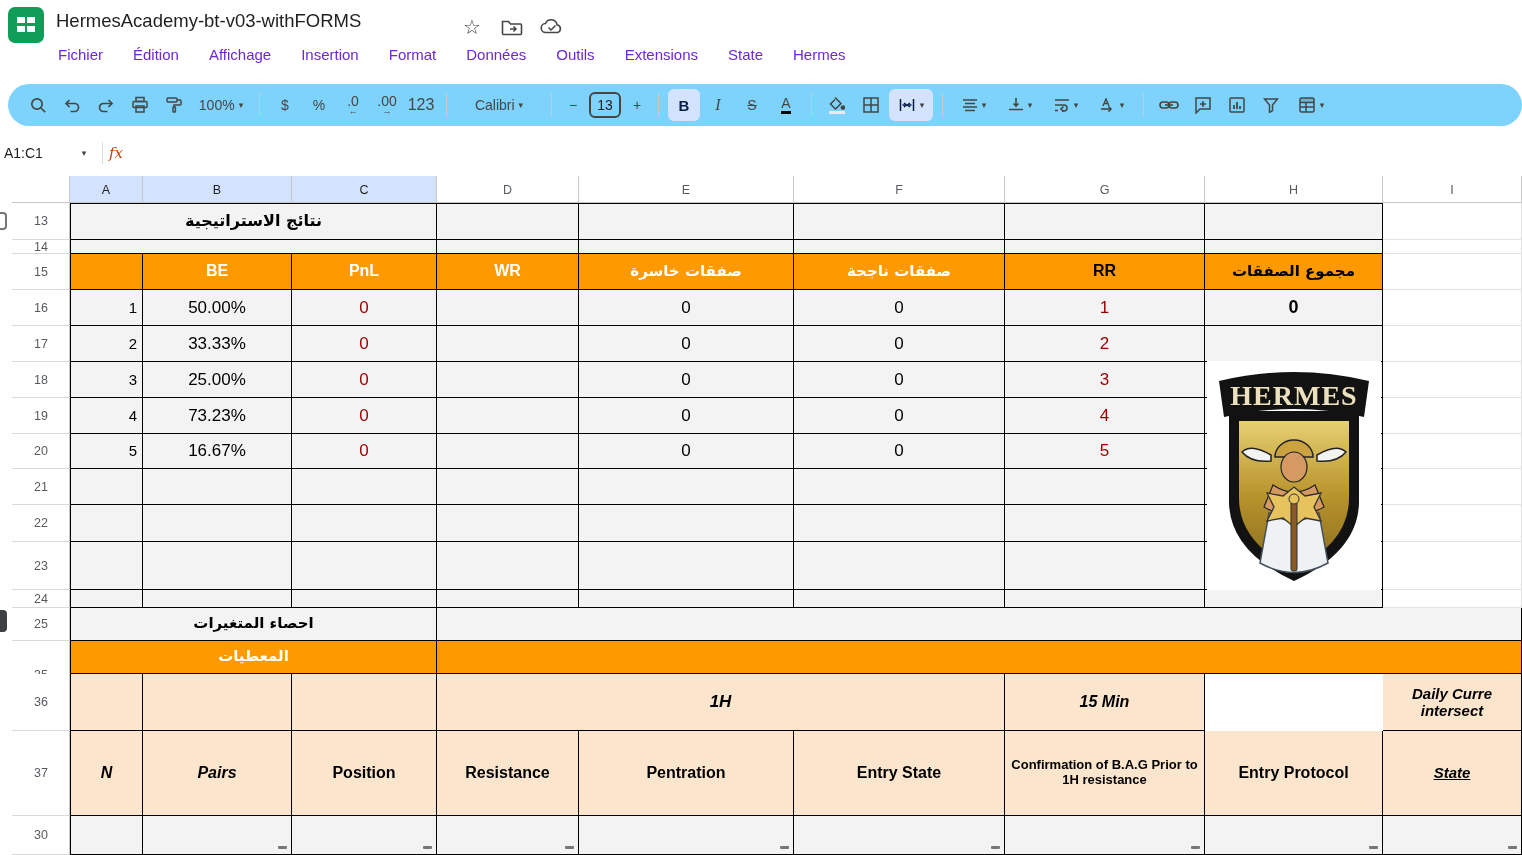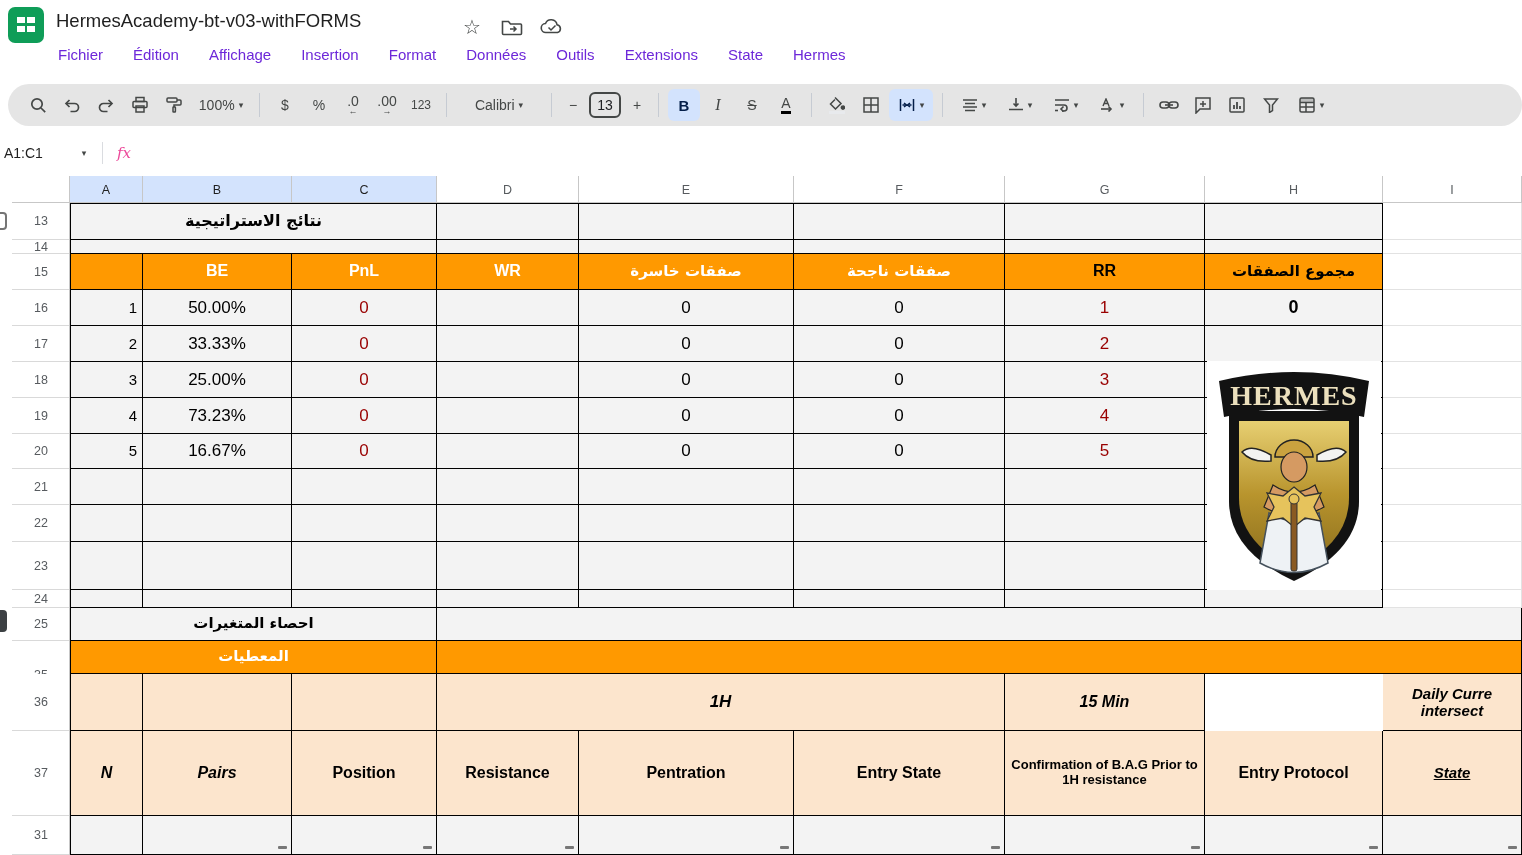--- a/index.html
+++ b/index.html
@@ -17,21 +17,21 @@
       linear-gradient(#fff,#fff) right bottom/8px 6px no-repeat; }
   #doc-title { position:absolute; left:56px; top:10px; font-size:18.5px; color:#1f1f1f; white-space:nowrap; }
   .tb-ico { position:absolute; top:15px; width:24px; height:24px; color:#444746; display:flex; align-items:center; justify-content:center; font-size:20px; }
   #star-ico { left:460px; }
   #move-ico { left:500px; }
   #cloud-ico { left:540px; }
   #menubar { position:absolute; left:56px; top:44px; display:flex; gap:26px; font-size:15px; color:#6d28d9; }
   #menubar .menu-item { padding:2px 2px; border-radius:4px; cursor:default; white-space:nowrap; }
 
   
-  #toolbar { position:absolute; left:8px; top:84px; width:1514px; height:42px; background:#e5e5e5; border-radius:24px;
+  #toolbar { position:absolute; left:8px; top:84px; width:1514px; height:42px; background:#7dd3fc; border-radius:24px;
              display:flex; align-items:center; padding-left:14px; gap:2px; color:#444746; }
   .tbtn { min-width:32px; height:32px; border-radius:6px; display:flex; align-items:center; justify-content:center;
           font-size:14px; color:#444746; position:relative; }
   .tbtn.hl { background:#d3e3fd; color:#041e49; }
   .tbtn svg { display:block; }
   .sep { width:1px; height:24px; background:#c6cbd3; margin:0 7px; flex:0 0 auto; }
   .caret { font-size:9px; color:#444746; margin-left:4px; }
   .tb-text { font-size:14px; }
   .fontsize-box { width:32px; height:26px; border:2px solid #444746; border-radius:6px; display:flex; align-items:center;
                   justify-content:center; font-size:14px; color:#202124; background:transparent; margin:0 2px; }
@@ -41,21 +41,21 @@
   .ucolor { border-bottom:3px solid #000; line-height:1; padding-bottom:1px; font-size:14px; }
   .ufill  { border-bottom:3px solid #e8eaed; line-height:1; padding-bottom:1px; }
   .numfmt { display:flex; flex-direction:column; align-items:center; line-height:1; }
   .numfmt .mini { font-size:9px; margin-top:-1px; }
 
   
   #formulabar { position:absolute; left:0; top:134px; width:1522px; height:38px; background:#fff; display:flex; align-items:center; }
   #namebox { width:72px; padding-left:4px; font-size:14px; color:#1f1f1f; overflow:hidden; white-space:nowrap; }
   #namebox-caret { font-size:9px; color:#444746; width:24px; text-align:center; }
   #fb-sep { width:1px; height:22px; background:#dadce0; margin:0 6px; }
-  #fx-label { font-family:"DejaVu Serif", serif; font-style:italic; color:#ec4899; font-size:15px; margin-left:8px; }
+  #fx-label { font-family:"DejaVu Serif", serif; font-style:italic; color:#c2410c; font-size:15px; }
   #formula-input { flex:1; height:100%; }
 
   
   #gutter { position:absolute; left:0; top:176px; width:12px; height:679px; background:#ffffff; }
   .gmark1 { position:absolute; left:0; top:36px; width:7px; height:18px; border:2px solid #757575; border-left:none; border-radius:0 4px 4px 0; background:#fff; }
   .gmark2 { position:absolute; left:0; top:434px; width:7px; height:22px; background:#3c4043; border-radius:0 4px 4px 0; }
   #corner { position:absolute; left:12px; top:176px; width:58px; height:27px; background:#fff; border-right:1px solid #c7c7c7; border-bottom:1px solid #c7c7c7; }
   #colheads { position:absolute; left:70px; top:176px; width:1452px; height:27px; overflow:hidden; background:#fff; border-bottom:1px solid #c7c7c7; }
   .ch { position:absolute; top:0; height:27px; display:flex; align-items:center; justify-content:center;
         font-size:12.5px; color:#575b5f; border-right:1px solid #c7c7c7; background:#fff; }
@@ -169,21 +169,21 @@
           <span>.0</span>
           <span class="mini">←</span>
         </span>
     </div>
     <div class="tbtn">
       <span class="numfmt">
           <span>.00</span>
           <span class="mini">→</span>
         </span>
     </div>
-    <div class="tbtn" style="font-size:12px;">123</div>
+    <div class="tbtn" style="font-size:16px;">123</div>
     <div class="sep"></div>
     <div class="tbtn" style="min-width:86px; justify-content:center; padding:0 8px;">
       <span class="tb-text">Calibri</span>
         <span class="caret">▾</span>
     </div>
     <div class="sep"></div>
     <div class="tbtn" style="min-width:24px;">−</div>
     <div class="fontsize-box">13</div>
     <div class="tbtn" style="min-width:24px;">+</div>
     <div class="sep"></div>
@@ -314,21 +314,21 @@
       <div class="rh" style="top: 195px; height: 36px;">19</div>
       <div class="rh" style="top: 231px; height: 35px;">20</div>
       <div class="rh" style="top: 266px; height: 36px;">21</div>
       <div class="rh" style="top: 302px; height: 37px;">22</div>
       <div class="rh" style="top: 339px; height: 48px;">23</div>
       <div class="rh" style="top: 387px; height: 18px;">24</div>
       <div class="rh" style="top: 405px; height: 33px;">25</div>
       <div class="rh" style="top: 456px; height: 33px;">35</div>
       <div class="rh" style="top: 471px; height: 57px;">36</div>
       <div class="rh" style="top: 528px; height: 85px;">37</div>
-      <div class="rh" style="top: 613px; height: 39px;">31</div>
+      <div class="rh" style="top: 613px; height: 39px;">30</div>
     </div>
   <div id="grid">
     <div id="logo-box">
       <svg width="174" height="229" viewBox="0 0 174 229">
         <defs>
           <linearGradient id="gold" x1="0" y1="0" x2="0" y2="1">
             <stop offset="0" stop-color="#e7cf72"></stop>
               <stop offset="0.5" stop-color="#b8942d"></stop>
               <stop offset="1" stop-color="#8a6d1d"></stop>
           </linearGradient>

